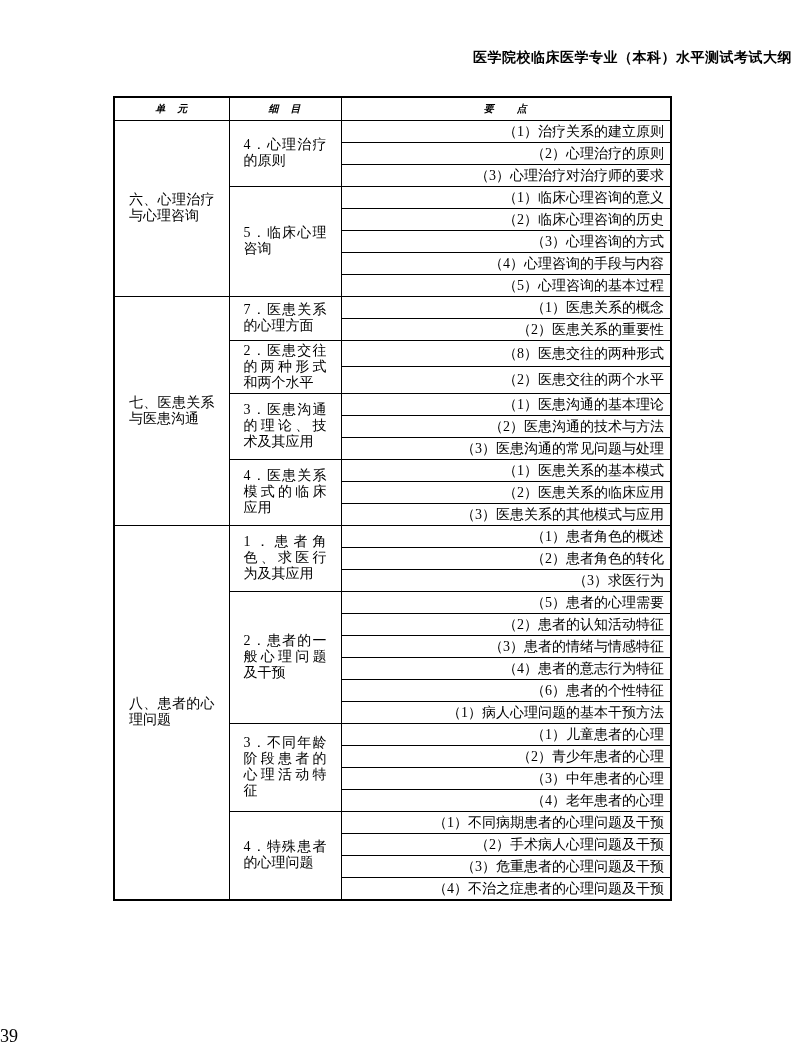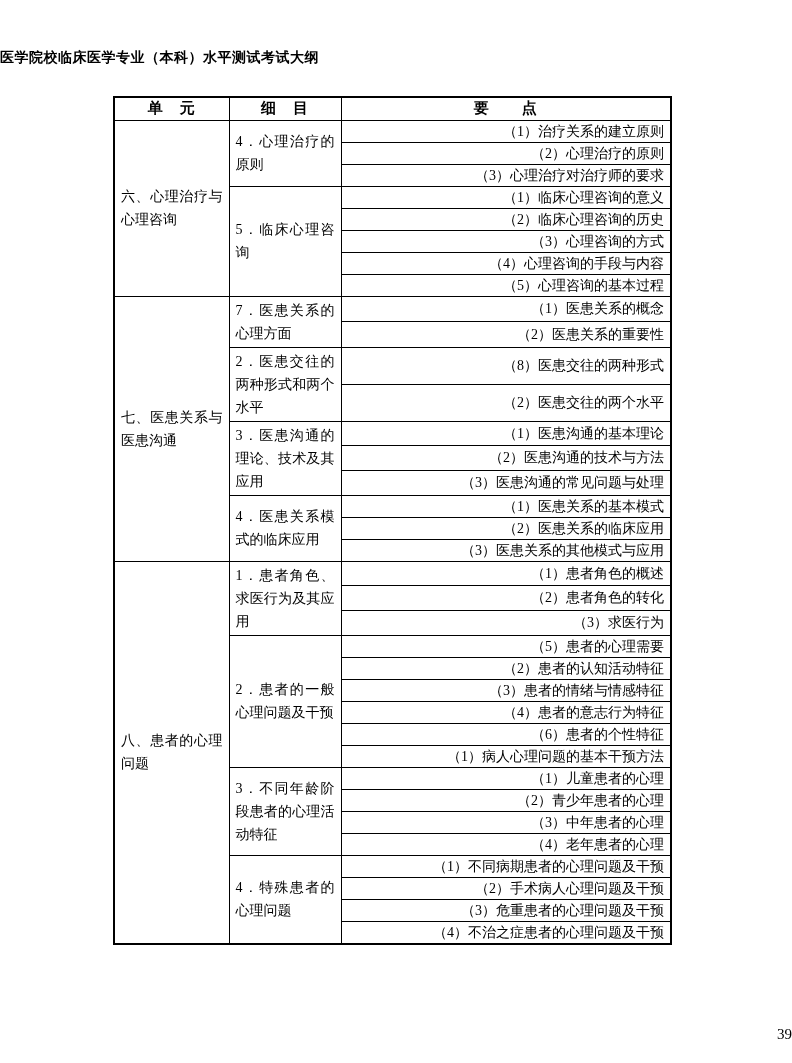--- a/index.html
+++ b/index.html
@@ -10,21 +10,21 @@
     height: 1063px;
     font-family: "Liberation Serif", serif;
     color: #000000;
     overflow: hidden;
   }
   .doc-title {
     position: absolute;
     top: 49px;
     left: 0;
     width: 100%;
-    text-align: left;
+    text-align: right;
     font-size: 14px;
     font-weight: bold;
     letter-spacing: 0.5px;
   }
   .table-wrap {
     position: absolute;
     top: 96px;
     left: 113px;
   }
   table.syllabus {
@@ -37,45 +37,46 @@
   col.c-detail { width: 112px; }
   col.c-point  { width: 330px; }
   th, td {
     border: 1px solid #000;
     vertical-align: middle;
     font-size: 14px;
   }
   th {
     height: 23px;
     font-weight: bold;
-    font-size: 15px;
+    font-size: 10px;
     text-align: center;
     letter-spacing: 1px;
+    font-style: italic;
   }
   td { height: 22px; }
   td.unit, td.detail {
     text-align: justify;
     text-align-last: left;
-    padding: 2px 6px;
-    line-height: 23px;
+    padding: 2px 14px;
+    line-height: 16px;
   }
   td.point {
     padding: 0 6px;
     line-height: 21px;
     white-space: nowrap;
     overflow: hidden;
     text-align: right;
   }
   .page-number {
     position: absolute;
     top: 1026px;
     left: 0;
     width: 100%;
-    text-align: right;
-    font-size: 15px;
+    text-align: left;
+    font-size: 18px;
   }
 </style>
 </head>
 <body>
 
 <div class="doc-title">医学院校临床医学专业（本科）水平测试考试大纲</div>
 
 <div class="table-wrap">
   <table class="syllabus">
     <colgroup>

